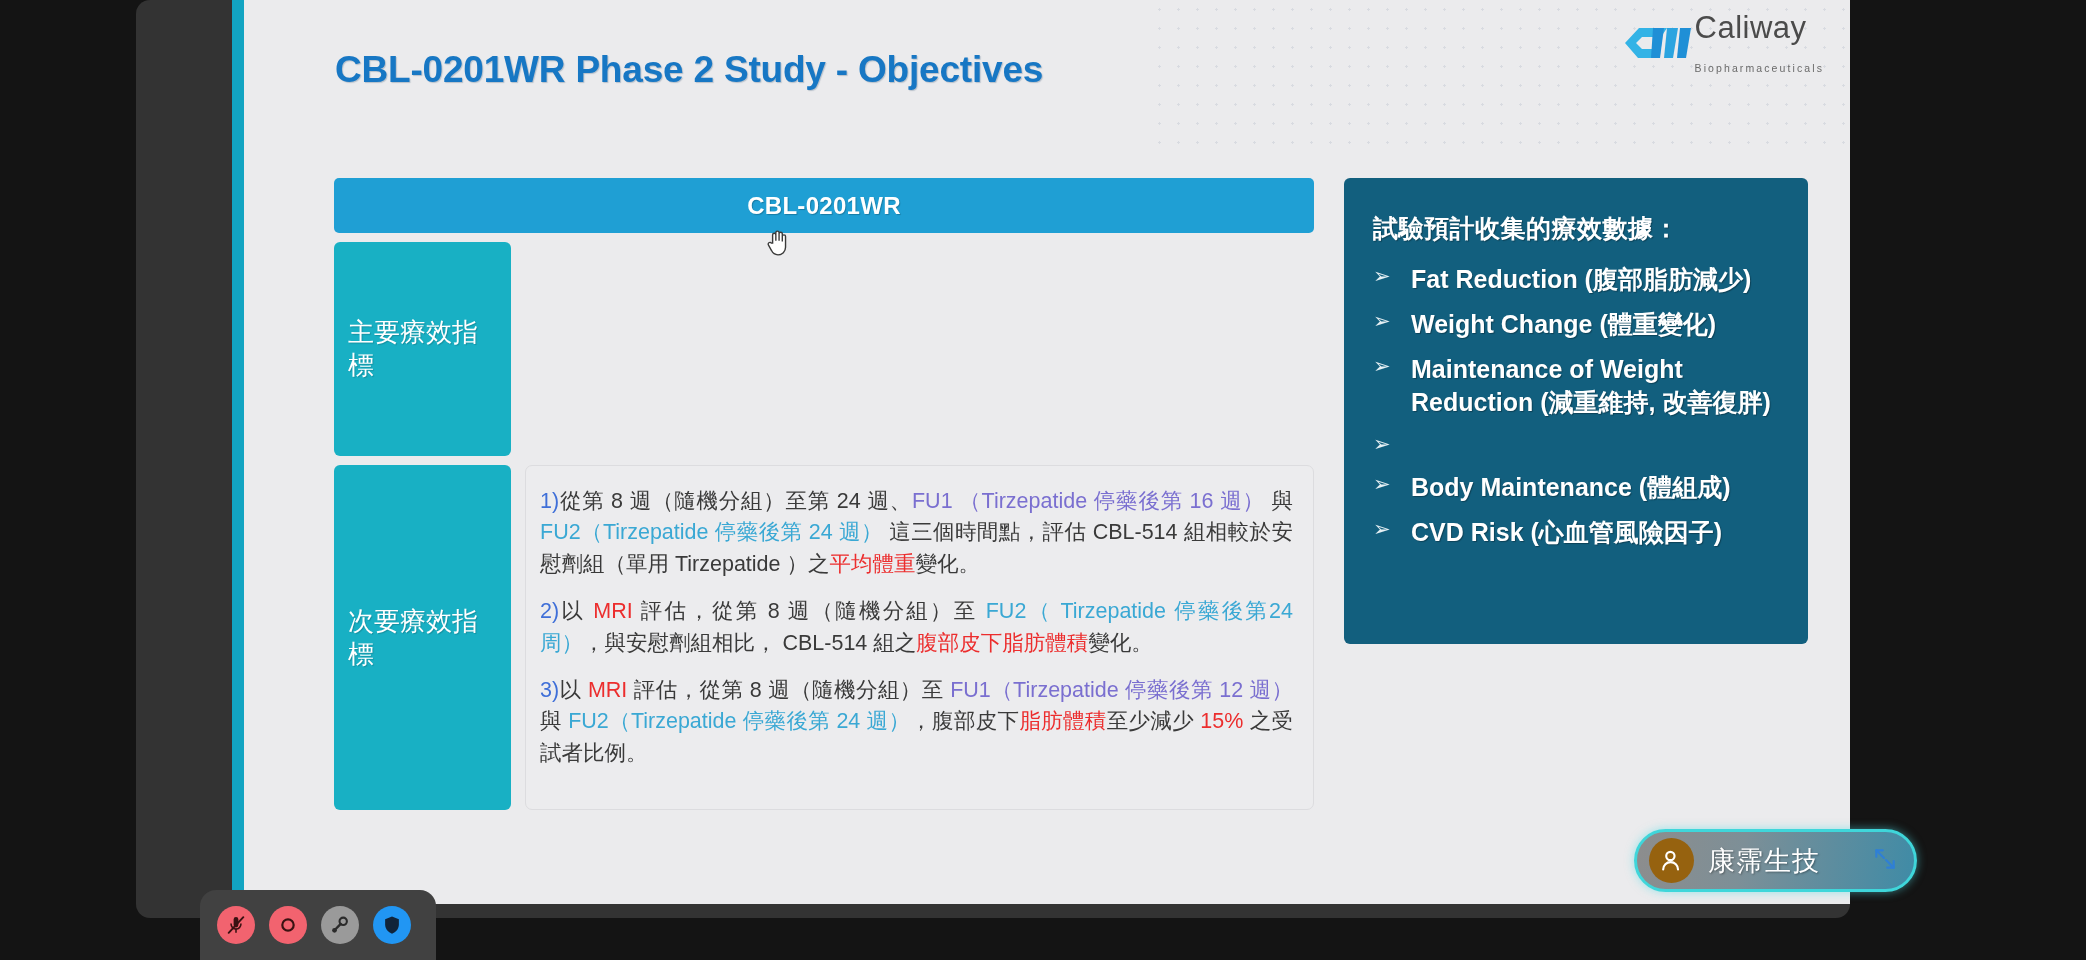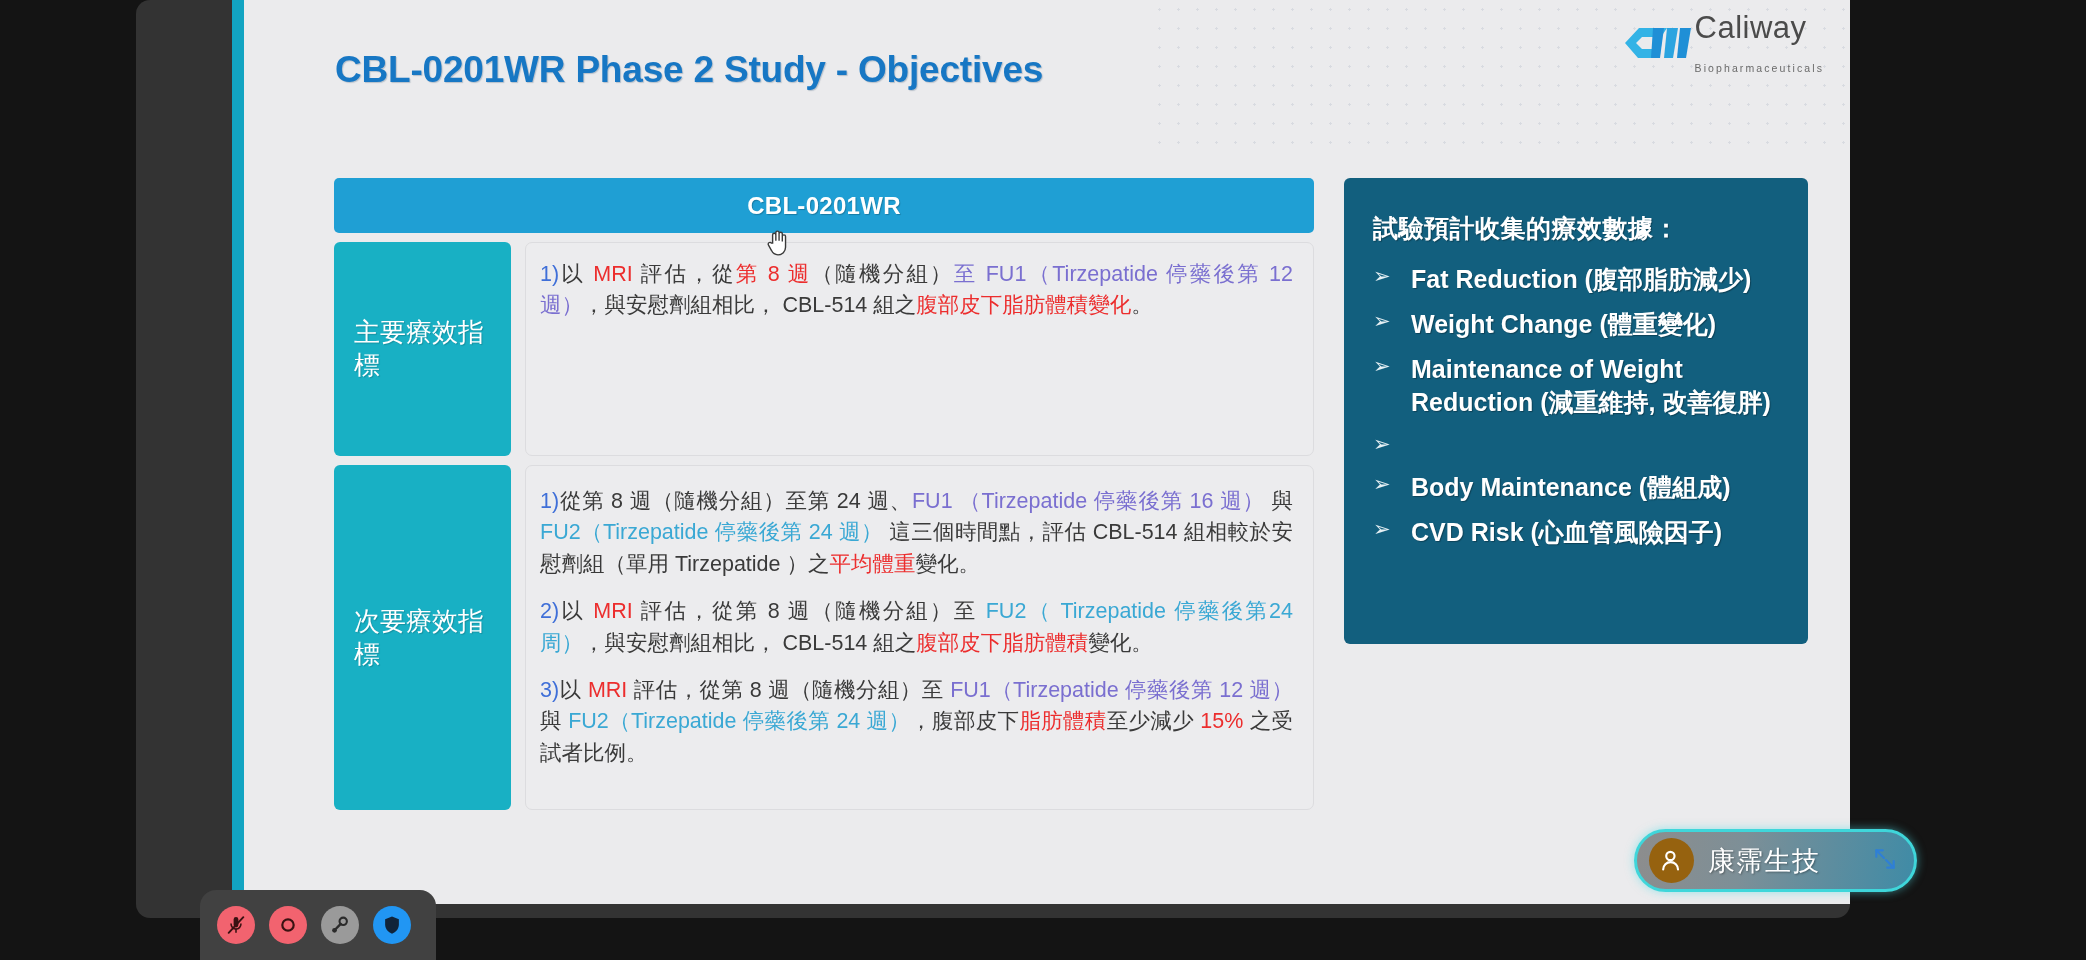--- a/index.html
+++ b/index.html
@@ -49,21 +49,21 @@
     display:flex;align-items:center;justify-content:center;
     color:#ffffff;font-size:24px;font-weight:bold;letter-spacing:.3px;
     text-shadow:1px 1px 1px rgba(0,0,0,.22);
     text-align:center;
   }
   .tbl-row{display:flex;margin-top:9px;align-items:stretch;}
   .row-label{
     width:177px;flex:0 0 177px;background:#18b0c4;border-radius:6px;
     display:flex;align-items:center;
     color:#ffffff;font-size:26px;font-weight:500;line-height:1.26;
-    padding:0 20px;box-sizing:border-box;
+    padding:0 14px;box-sizing:border-box;
     text-shadow:1px 1px 1px rgba(0,0,0,.18);
   }
   .row-body{
     flex:1;margin-left:14px;background:#ececee;border:1px solid #dcdcdf;border-radius:7px;
     padding:16px 20px 14px 14px;box-sizing:border-box;
   }
   .row-primary .row-label{height:214px;}
   .row-primary .row-body{height:214px;}
   .row-secondary .row-label{height:345px;}
   .row-secondary .row-body{height:345px;padding-top:20px;}
@@ -163,25 +163,20 @@
     </div>
 
     <div class="slide-title">CBL-0201WR Phase 2 Study - Objectives</div>
 
     <div class="tbl">
 
       <div class="tbl-head">CBL-0201WR</div>
 
       <div class="tbl-row row-primary">
         <div class="row-label">主要療效指標</div>
-        <div class="row-body">
-          <div class="para">
-            <span class="num">1)</span><span class="c-dark">以 </span><span class="c-red">MRI</span><span class="c-dark"> 評估，從</span><span class="c-red">第 8 週</span><span class="c-dark">（隨機分組）</span><span class="c-purple">至 FU1（Tirzepatide 停藥後第 12 週）</span><span class="c-dark">，與安慰劑組相比， CBL-514 組之</span><span class="c-red">腹部皮下脂肪體積變化</span><span class="c-dark">。</span>
-          </div>
-        </div>
       </div>
 
       <div class="tbl-row row-secondary">
         <div class="row-label">次要療效指標</div>
         <div class="row-body">
 
           <div class="para">
             <span class="num">1)</span><span class="c-dark">從第 8 週（隨機分組）至第 24 週、</span><span class="c-purple">FU1 （Tirzepatide 停藥後第 16 週）</span><span class="c-dark"> 與 </span><span class="c-teal">FU2（Tirzepatide 停藥後第 24 週）</span><span class="c-dark"> 這三個時間點，評估 CBL-514 組相較於安慰劑組（單用 Tirzepatide ）之</span><span class="c-red">平均體重</span><span class="c-dark">變化。</span>
           </div>
 

